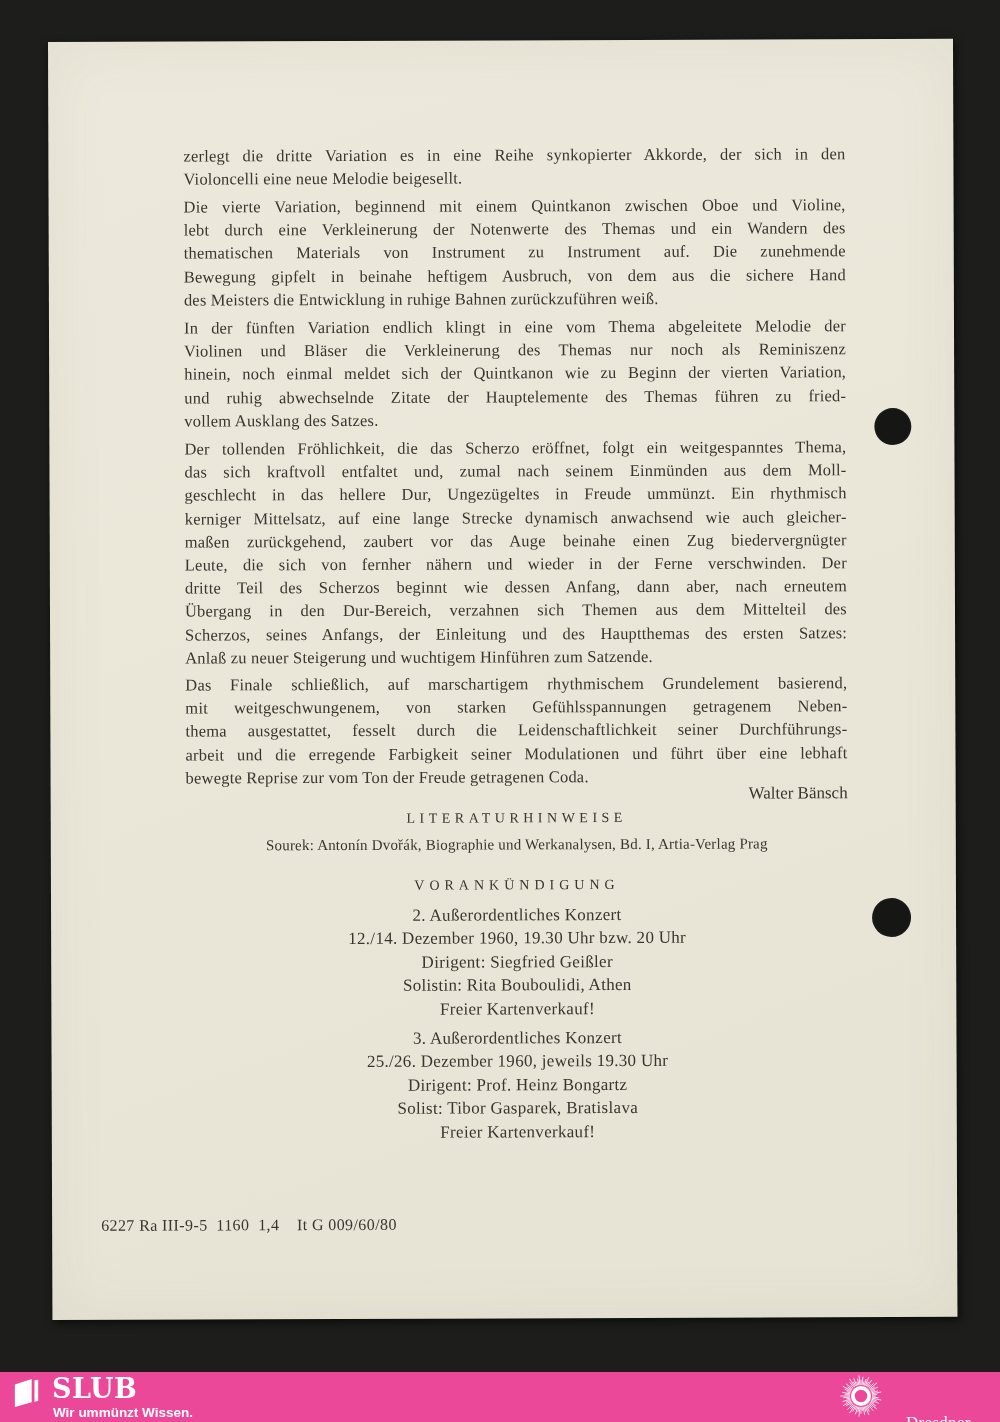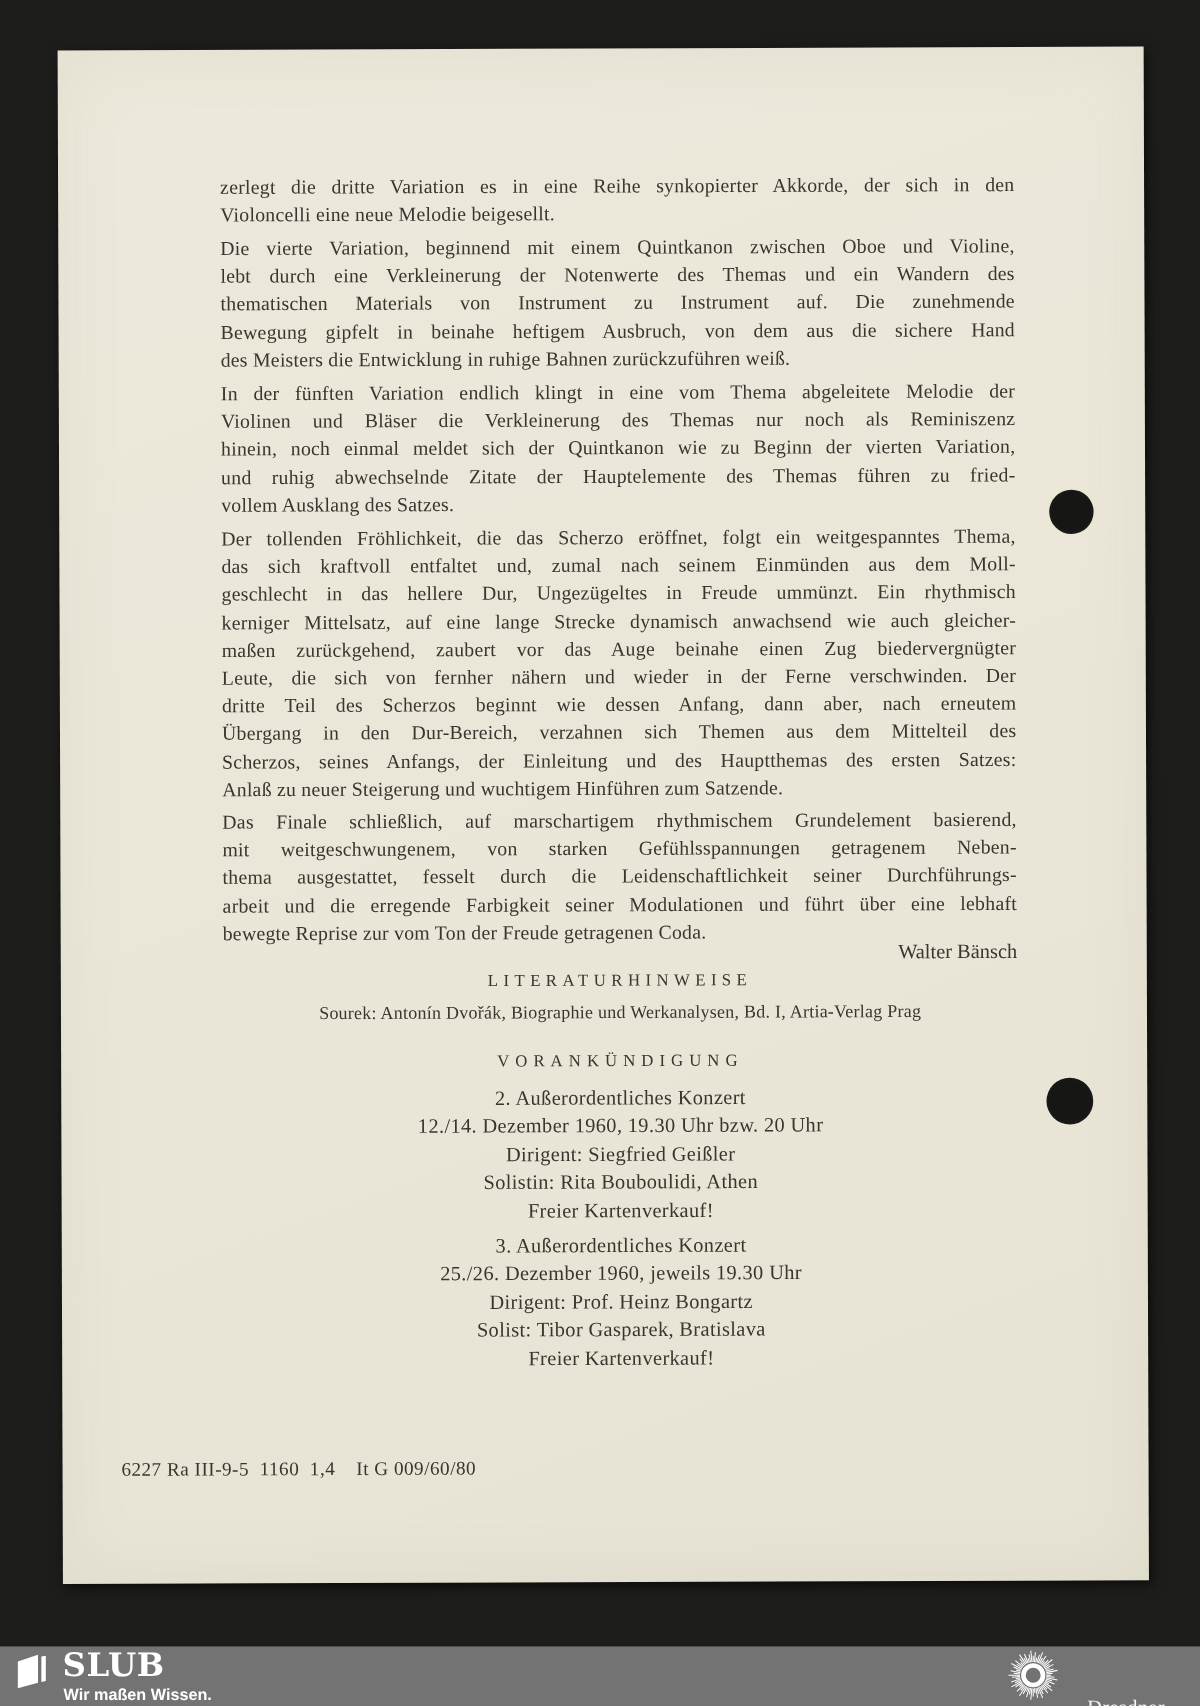--- a/index.html
+++ b/index.html
@@ -39,21 +39,21 @@
   .concert.c1{top:863px;}
   .concert.c2{top:986px;}
   .cline{font-size:17px;line-height:23.4px;letter-spacing:.3px;}
   .imprint{position:absolute;left:49px;top:1175px;font-size:16px;letter-spacing:.4px;white-space:pre;}
   
   .hole{position:absolute;border-radius:50%;
     background:radial-gradient(circle,#161614 62%,#22211e 80%,rgba(30,30,28,0) 92%);}
   .hole1{left:825px;top:369px;width:37px;height:37px;}
   .hole2{left:821px;top:859px;width:39px;height:39px;}
   
-  .footer{position:absolute;left:0;top:1372px;width:1000px;height:50px;background:#737373;}
+  .footer{position:absolute;left:0;top:1372px;width:1000px;height:50px;background:#ec4899;}
   .book{position:absolute;left:13px;top:5px;}
   .slub-name{position:absolute;left:52px;top:2px;color:#fff;
     font-family:"DejaVu Serif","Liberation Serif",serif;font-weight:bold;
     font-size:27px;line-height:30px;letter-spacing:.5px;}
   .slub-tag{position:absolute;left:53px;top:33px;color:#fff;
     font-family:"Liberation Sans","DejaVu Sans",sans-serif;font-weight:bold;font-size:13.5px;line-height:15px;}
   .starburst{position:absolute;left:838px;top:1px;width:46px;height:46px;}
   .dp{position:absolute;left:906px;top:11px;color:#f7f7f7;
     font-family:"Liberation Serif","DejaVu Serif",serif;font-size:17px;line-height:16.5px;letter-spacing:.3px;margin-top:32px;}
 </style>
@@ -126,21 +126,21 @@
     <div class="hole hole1"></div>
     <div class="hole hole2"></div>
   </div>
 
   <div class="footer">
     <svg class="book" width="28" height="31" viewBox="0 0 30 33">
       <polygon points="2,8 20,2 20,27 2,32" fill="#ffffff"></polygon>
       <polygon points="23,3.5 27,2.8 27,25.5 23,26.4" fill="#ffffff"></polygon>
     </svg>
     <div class="slub-name">SLUB</div>
-    <div class="slub-tag">Wir maßen Wissen.</div>
+    <div class="slub-tag">Wir ummünzt Wissen.</div>
     <svg class="starburst" id="starburst" viewBox="-24 -24 48 48">
       <circle r="8.5" fill="none" stroke="#ffffff" stroke-width="4"></circle>
     <line x1="11.50" y1="0.00" x2="15.50" y2="0.00" stroke="#ffffff" stroke-width="0.9"></line>
         <line x1="11.44" y1="1.13" x2="18.41" y2="1.81" stroke="#ffffff" stroke-width="0.9"></line>
         <line x1="11.28" y1="2.24" x2="21.09" y2="4.19" stroke="#ffffff" stroke-width="0.9"></line>
         <line x1="11.00" y1="3.34" x2="16.27" y2="4.93" stroke="#ffffff" stroke-width="0.9"></line>
         <line x1="10.62" y1="4.40" x2="18.48" y2="7.65" stroke="#ffffff" stroke-width="0.9"></line>
         <line x1="10.14" y1="5.42" x2="13.67" y2="7.31" stroke="#ffffff" stroke-width="0.9"></line>
         <line x1="9.56" y1="6.39" x2="15.38" y2="10.28" stroke="#ffffff" stroke-width="0.9"></line>
         <line x1="8.89" y1="7.30" x2="16.62" y2="13.64" stroke="#ffffff" stroke-width="0.9"></line>

